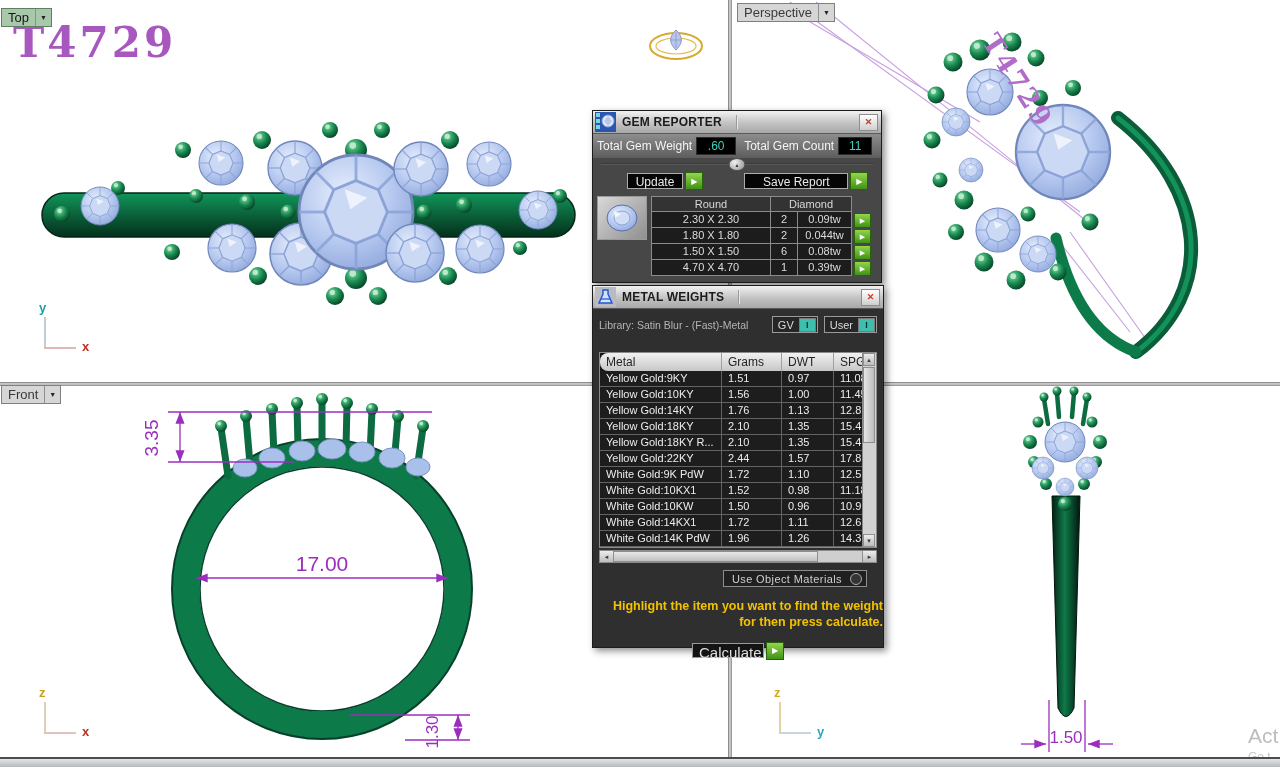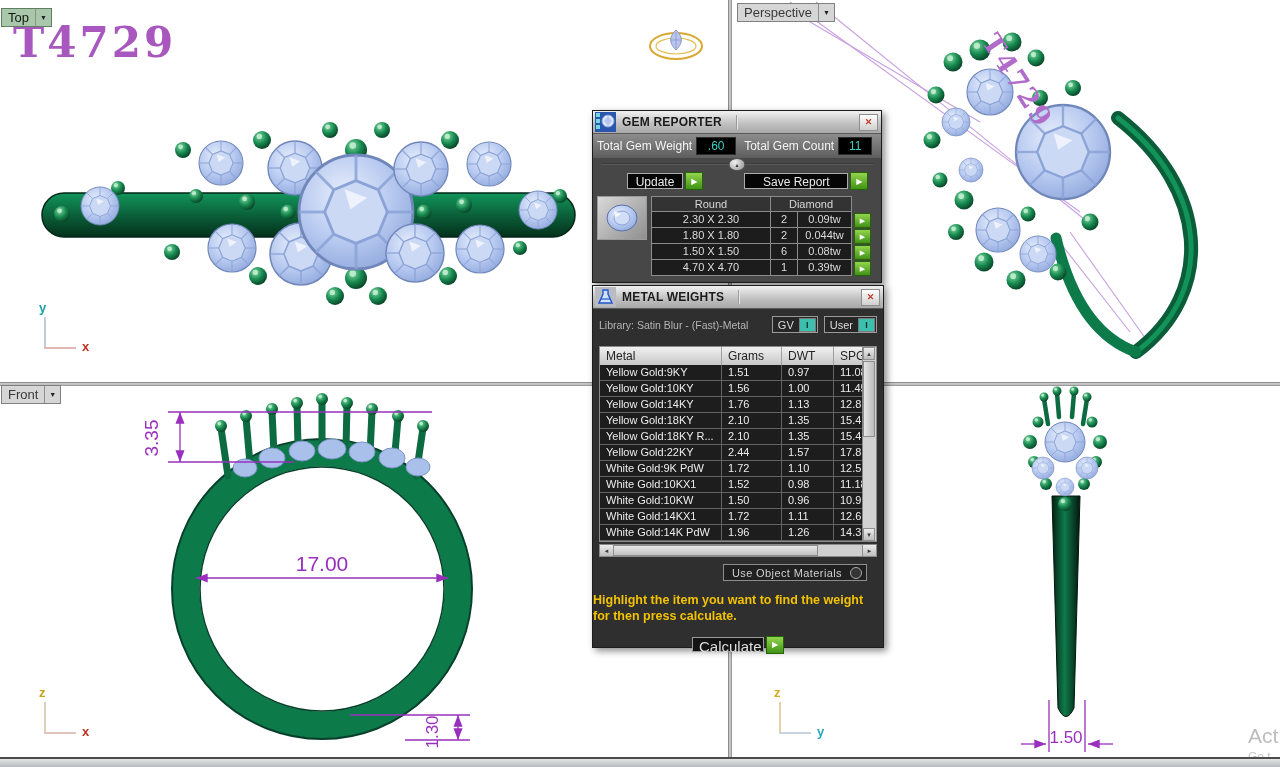--- a/index.html
+++ b/index.html
@@ -76,51 +76,51 @@
          color:#dcdcdc;font-size:11px;height:16px;line-height:14px;text-align:center;}
   .grow.ghead .gcell{background:#333333;color:#d8d8d8;border-top:1px solid #8b8b8b;}
   .gc-size{width:120px;}
   .gc-cnt{width:27px;border-left:none;}
   .gc-wt{width:54px;border-left:none;}
   .gc-head-round{width:120px;}
   .gc-head-diamond{width:81px;border-left:none;}
   .grow .btn-go.mini{margin-left:2px;margin-top:1px;}
   
   #metal-weights{left:592px;top:285px;width:292px;height:363px;z-index:11;background:#2f2f2f;}
-  .lib-row{display:flex;align-items:center;margin:7px 6px 13px;}
+  .lib-row{display:flex;align-items:center;margin:7px 6px 19px;}
   .lib-text{color:#b4b4b4;font-size:10.5px;flex:1;}
   .tgl{display:flex;align-items:center;border:1px solid #9a9a9a;background:#262626;margin-left:6px;height:15px;}
   .tgl .tname{color:#dcdcdc;font-size:11px;padding:0 5px;}
   .tgl .tind{width:15px;height:12px;background:#3cbfae;color:#05332b;font-size:9px;font-weight:bold;
              display:flex;align-items:center;justify-content:center;border:1px solid #7a7a7a;margin-right:1px;cursor:pointer;}
   .mtable{position:relative;margin:0 6px;height:196px;border:1px solid #8a8a8a;background:#161616;
           box-sizing:border-box;overflow:hidden;}
   .mhead{display:grid;grid-template-columns:122px 60px 52px 1fr;height:18px;
-         background:linear-gradient(#f1f1f1,#c7c7c7);color:#242424;font-size:12px;}
+         background:linear-gradient(#f1f1f1,#c7c7c7);color:#242424;font-size:12px;border-radius:8px;}
   .mhead div{padding:2px 0 0 6px;border-right:1px solid #a0a0a0;overflow:hidden;white-space:nowrap;}
   .mrow{display:grid;grid-template-columns:122px 60px 52px 1fr;height:16px;background:#1d1d1d;
         border-bottom:1px solid #636363;box-sizing:border-box;cursor:pointer;}
   .mrow .mc{padding:1px 0 0 6px;border-right:1px solid #636363;color:#ececec;font-size:11px;
             overflow:hidden;white-space:nowrap;}
   .vscroll{position:absolute;top:0;right:0;width:13px;height:100%;background:#d2d2d2;border-left:1px solid #8a8a8a;}
   .sbtn{position:absolute;left:0;width:12px;height:13px;background:linear-gradient(#ececec,#bdbdbd);
         border:1px solid #909090;box-sizing:border-box;color:#3c3c3c;font-size:6px;
         display:flex;align-items:center;justify-content:center;cursor:pointer;}
   .vthumb{position:absolute;left:0;top:14px;width:12px;height:76px;background:linear-gradient(90deg,#e6e6e6,#bcbcbc);
         border:1px solid #8e8e8e;box-sizing:border-box;cursor:grab;}
   .hscroll{position:relative;margin:2px 6px 0;height:13px;background:#cfcfcf;border:1px solid #8a8a8a;box-sizing:border-box;}
   .hbtn{position:absolute;top:0;width:13px;height:11px;background:linear-gradient(#ececec,#bdbdbd);
         border-right:1px solid #909090;color:#3c3c3c;font-size:6px;display:flex;align-items:center;justify-content:center;cursor:pointer;}
   .hthumb{position:absolute;left:13px;top:0;width:205px;height:11px;background:linear-gradient(#e8e8e8,#c0c0c0);
         border:1px solid #8e8e8e;box-sizing:border-box;cursor:grab;}
   .uom-row{display:flex;justify-content:flex-end;margin:7px 16px 0 0;}
   .uom{display:flex;align-items:center;border:1px solid #8d8d8d;background:#202020;height:15px;cursor:pointer;}
   .uom .utext{color:#cfcfcf;font-size:11px;padding:0 8px;letter-spacing:.4px;}
   .uom .ucircle{width:10px;height:10px;border:1px solid #a8a8a8;border-radius:50%;margin-right:4px;background:#343434;}
-  .instructions{margin-top:11px;text-align:left;color:#f2c200;font-weight:bold;font-size:12.5px;line-height:1.3;}
+  .instructions{margin-top:11px;text-align:right;color:#f2c200;font-weight:bold;font-size:12.5px;line-height:1.3;}
   .calc-row{display:flex;justify-content:center;margin-top:11px;}
   .btn-calc{background:#141414;border:1px solid #9a9a9a;color:#dedede;font-size:15px;
             width:72px;height:15px;line-height:15px;padding-left:6px;cursor:pointer;}
   
   .watermark{position:absolute;left:1248px;top:724px;z-index:2;color:#bdbdbd;}
   .watermark .w1{font-size:21px;}
   .watermark .w2{font-size:12px;color:#c6c6c6;margin-top:2px;}
 </style>
 </head>
 <body>

